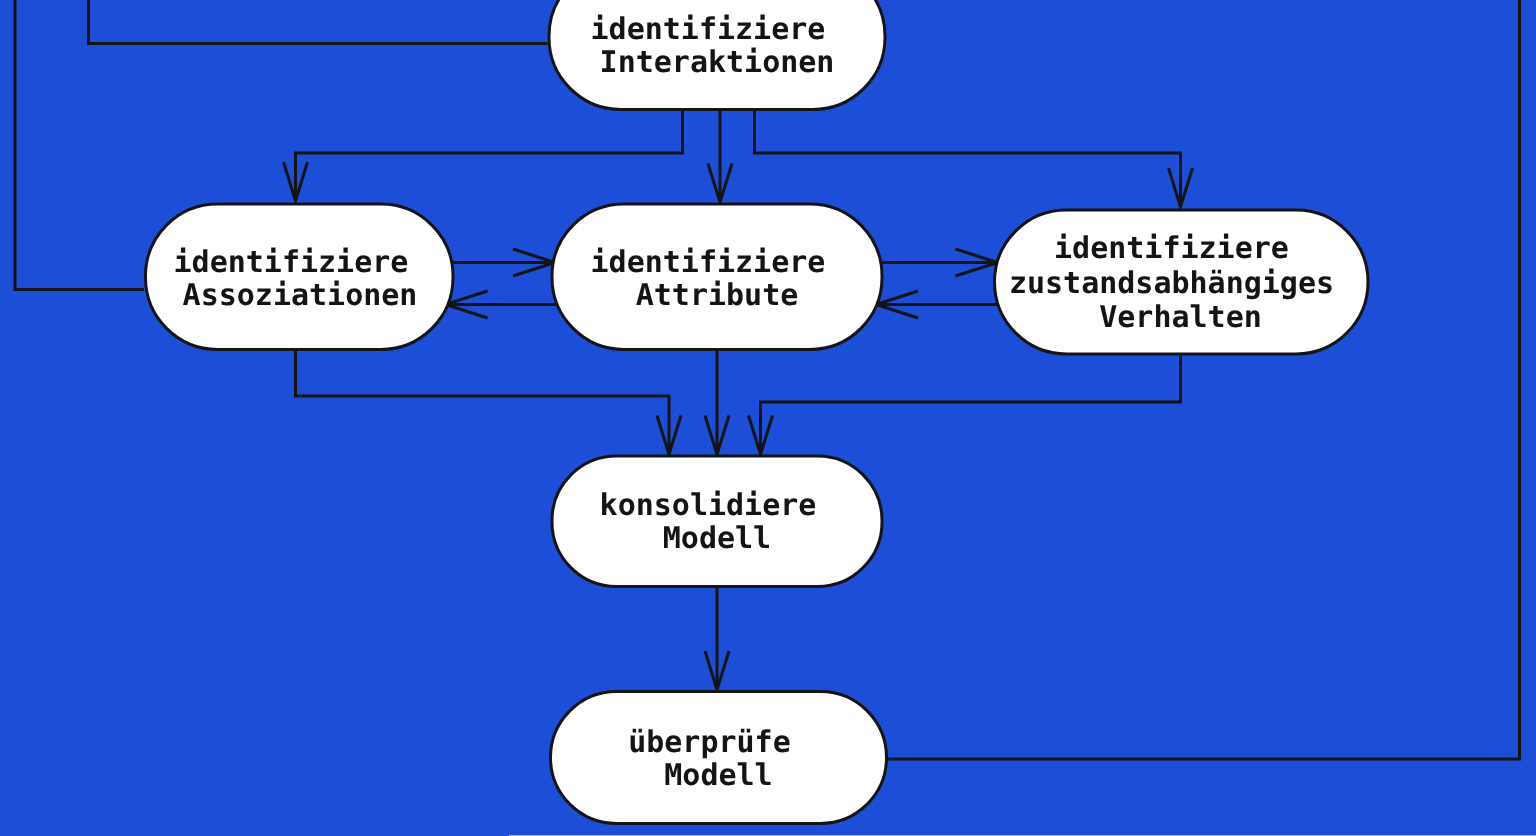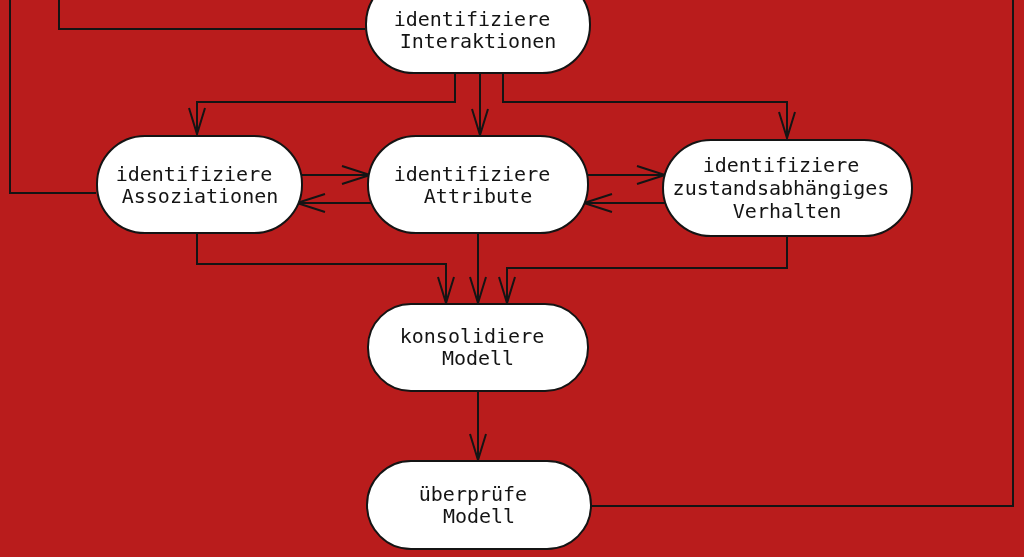--- a/index.html
+++ b/index.html
@@ -1,16 +1,16 @@
 <!DOCTYPE html>
 <html><head>
 <meta charset="utf-8">
 <style>
   html,body{margin:0;padding:0;background:#ffffff;}
-  .stage{width:1024px;height:557px;position:relative;background:#b91c1c;overflow:hidden;}
+  .stage{width:1024px;height:557px;position:relative;background:#1d4ed8;overflow:hidden;font-weight:bold;}
   svg{display:block;}
   .node-shape{fill:#ffffff;stroke:#141414;stroke-width:2;}
   .edge{fill:none;stroke:#141414;stroke-width:2;stroke-linecap:butt;stroke-linejoin:miter;}
   .node-label{
     font-family:"DejaVu Sans Mono","Liberation Mono",monospace;
     font-size:20px;
     fill:#141414;
     text-anchor:middle;
     dominant-baseline:central;
   }

